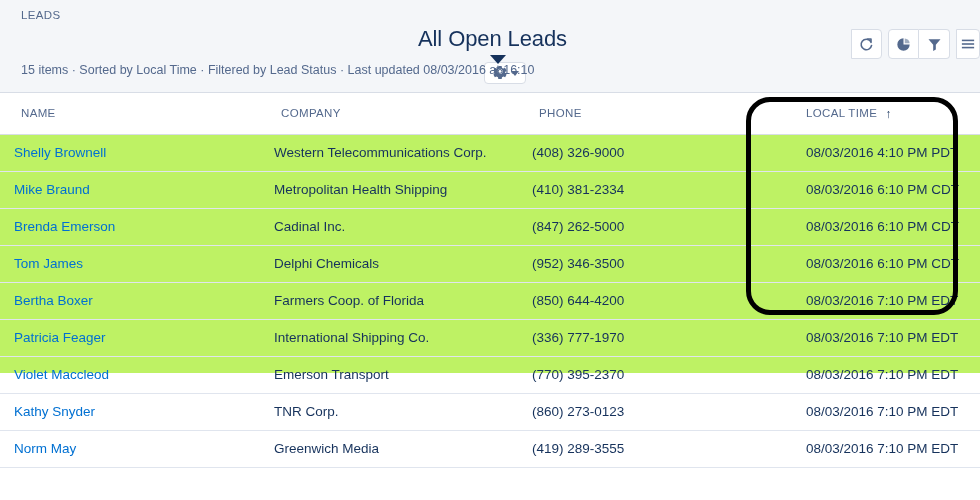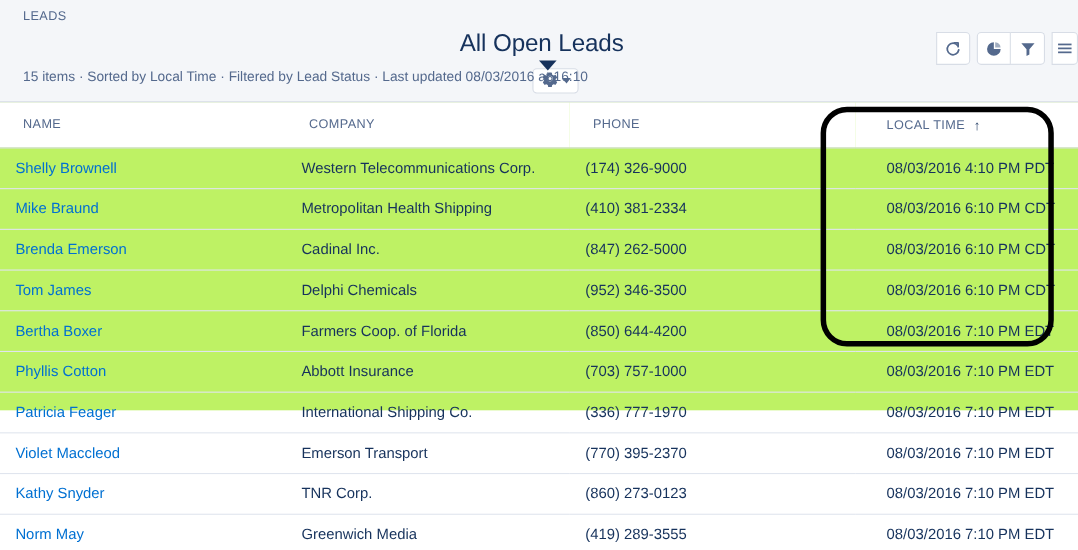--- a/index.html
+++ b/index.html
@@ -276,21 +276,21 @@
         </th>
         <th class="th-time">
           <span>LOCAL TIME</span><span class="sort-arrow">↑</span>
         </th>
       </tr>
     </thead>
     <tbody id="table-body">
         <tr>
           <td><a class="row-link">Shelly Brownell</a></td>
           <td>Western Telecommunications Corp.</td>
-          <td>(174) 326-9000</td>
+          <td>(408) 326-9000</td>
           <td class="td-time">08/03/2016 4:10 PM PDT</td>
         </tr>
         <tr>
           <td><a class="row-link">Mike Braund</a></td>
           <td>Metropolitan Health Shipping</td>
           <td>(410) 381-2334</td>
           <td class="td-time">08/03/2016 6:10 PM CDT</td>
         </tr>
         <tr>
           <td><a class="row-link">Brenda Emerson</a></td>
@@ -304,26 +304,20 @@
           <td>(952) 346-3500</td>
           <td class="td-time">08/03/2016 6:10 PM CDT</td>
         </tr>
         <tr>
           <td><a class="row-link">Bertha Boxer</a></td>
           <td>Farmers Coop. of Florida</td>
           <td>(850) 644-4200</td>
           <td class="td-time">08/03/2016 7:10 PM EDT</td>
         </tr>
         <tr>
-          <td><a class="row-link">Phyllis Cotton</a></td>
-          <td>Abbott Insurance</td>
-          <td>(703) 757-1000</td>
-          <td class="td-time">08/03/2016 7:10 PM EDT</td>
-        </tr>
-        <tr>
           <td><a class="row-link">Patricia Feager</a></td>
           <td>International Shipping Co.</td>
           <td>(336) 777-1970</td>
           <td class="td-time">08/03/2016 7:10 PM EDT</td>
         </tr>
         <tr>
           <td><a class="row-link">Violet Maccleod</a></td>
           <td>Emerson Transport</td>
           <td>(770) 395-2370</td>
           <td class="td-time">08/03/2016 7:10 PM EDT</td>

